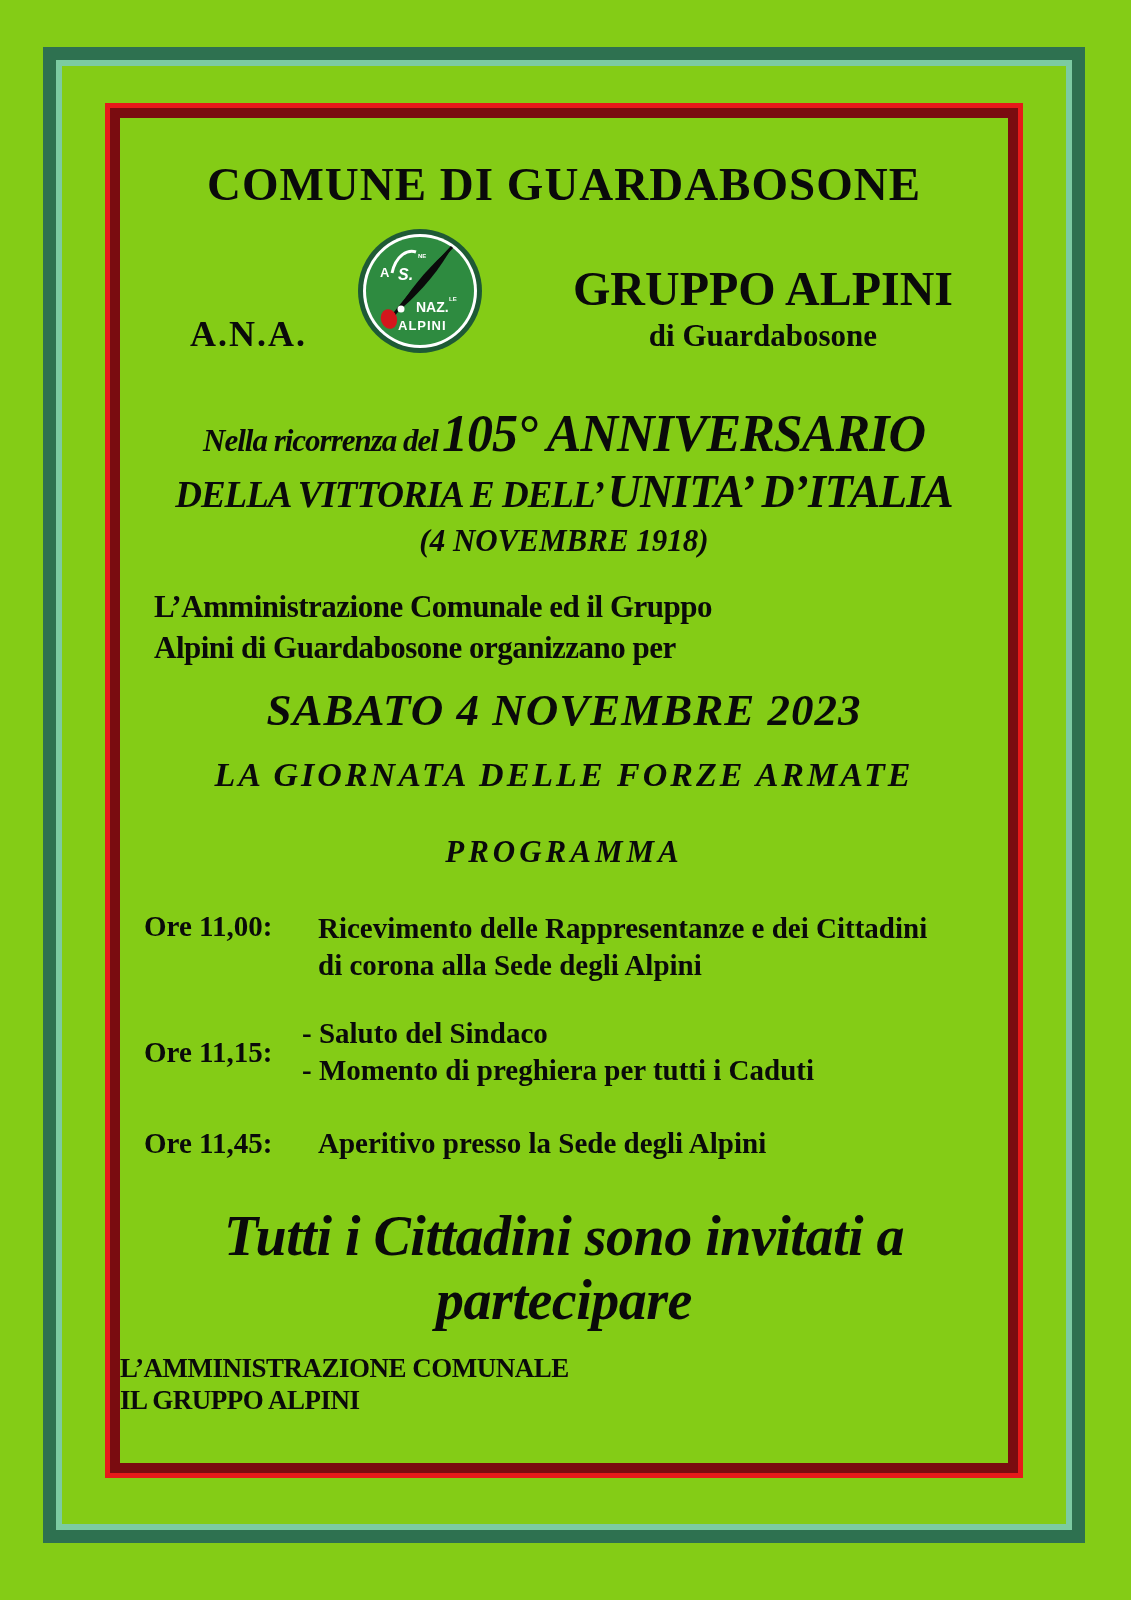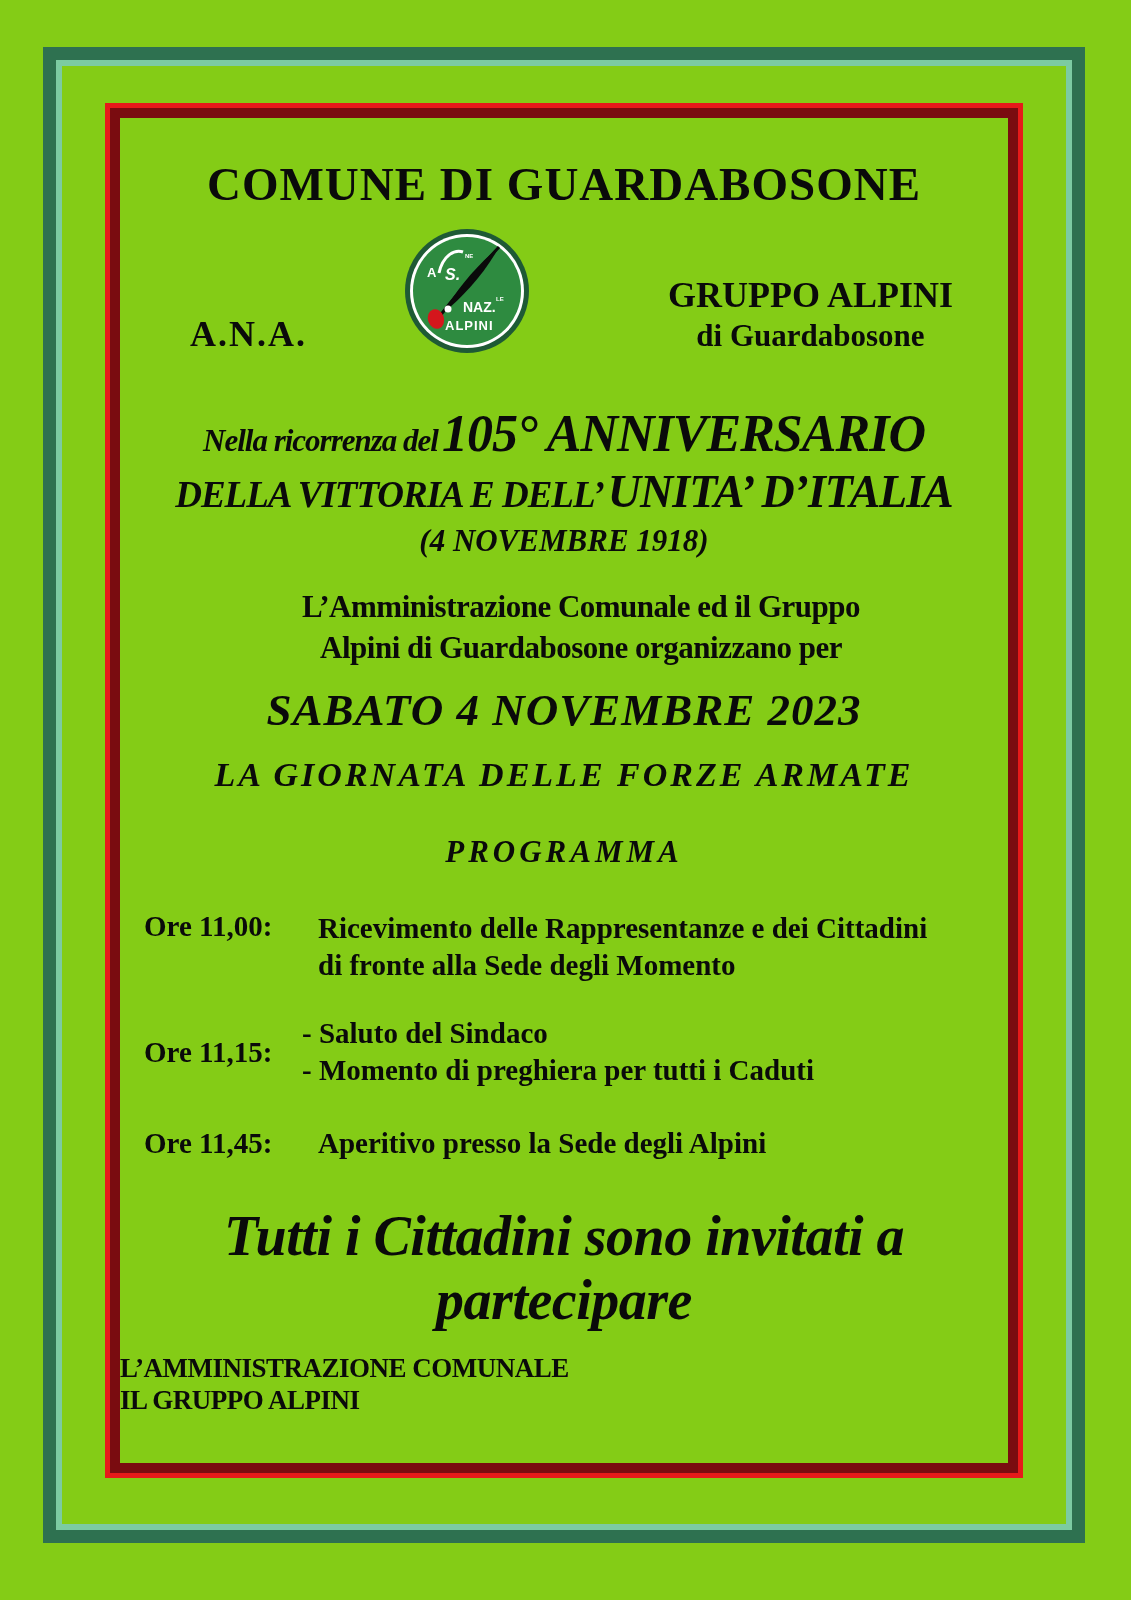--- a/index.html
+++ b/index.html
@@ -28,31 +28,31 @@
     margin:40px 0 0 0; text-align:center;
     font-size:47px; font-weight:bold; letter-spacing:1px; line-height:1.12;
   }
   .header-row {
     margin-top:16px; display:flex; align-items:flex-end;
     padding:0 55px 0 70px; justify-content:space-between;
   }
   .ana-abbr { font-size:36px; font-weight:bold; letter-spacing:2px; }
   .logo-wrap { width:128px; height:128px; margin-left:-40px; }
   .group-block { text-align:center; line-height:1.2; }
-  .group-line1 { font-size:36px; font-weight:bold; }
+  .group-line1 { font-size:48px; font-weight:bold; }
   .group-line2 { font-size:31px; font-weight:bold; }
   .anniv { text-align:center; }
   .anniv-l1 { margin-top:52px; line-height:1.05; }
   .anniv-lead { font-style:italic; font-weight:bold; font-size:31px; letter-spacing:-1px; }
   .anniv-big { font-style:italic; font-weight:bold; font-size:52px; letter-spacing:-1px; }
   .anniv-l2 { margin-top:8px; line-height:1.0; }
   .anniv-mid { font-style:italic; font-weight:bold; font-size:37px; letter-spacing:-1px; }
   .anniv-big2 { font-style:italic; font-weight:bold; font-size:46px; letter-spacing:-1px; }
   .anniv-l3 { margin-top:8px; font-style:italic; font-weight:bold; font-size:31px; }
-  .intro { margin-top:28px; text-align:center; font-weight:bold; font-size:31px; line-height:1.3; letter-spacing:-0.5px;margin-left:34px; }
+  .intro { margin-top:28px; text-align:left; font-weight:bold; font-size:31px; line-height:1.3; letter-spacing:-0.5px;margin-left:34px; }
   .event-date { margin-top:16px; text-align:center; font-style:italic; font-weight:bold; font-size:45px; letter-spacing:1px; }
   .event-name { margin-top:20px; text-align:center; font-style:italic; font-weight:bold; font-size:34px; letter-spacing:3px; }
   .programma { margin-top:40px; text-align:center; font-style:italic; font-weight:bold; font-size:31px; letter-spacing:4px; }
   .program { margin-top:40px; padding-left:24px; font-weight:bold; font-size:29px; }
   .prog-row { display:flex; align-items:flex-start; }
   .prog-row + .prog-row { margin-top:32px;align-items:center; }
   .prog-row.gap-large { margin-top:36px; }
   .prog-time { width:158px; flex-shrink:0; }
   .prog-lines { line-height:1.27; }
   .prog-lines.indent { padding-left:16px; }
@@ -118,21 +118,21 @@
 
     <div class="event-date">SABATO 4 NOVEMBRE 2023</div>
     <div class="event-name">LA GIORNATA DELLE FORZE ARMATE</div>
     <div class="programma">PROGRAMMA</div>
 
     <div class="program">
       <div class="prog-row">
         <div class="prog-time">Ore 11,00:</div>
         <div class="prog-lines indent">
           <div>Ricevimento delle Rappresentanze e dei Cittadini</div>
-          <div>di fronte alla Sede degli Momento</div>
+          <div>di corona alla Sede degli Alpini</div>
         </div>
       </div>
       <div class="prog-row">
         <div class="prog-time">Ore 11,15:</div>
         <div class="prog-lines">
           <div>- Saluto del Sindaco</div>
           <div>- Momento di preghiera per tutti i Caduti</div>
         </div>
       </div>
       <div class="prog-row gap-large">

